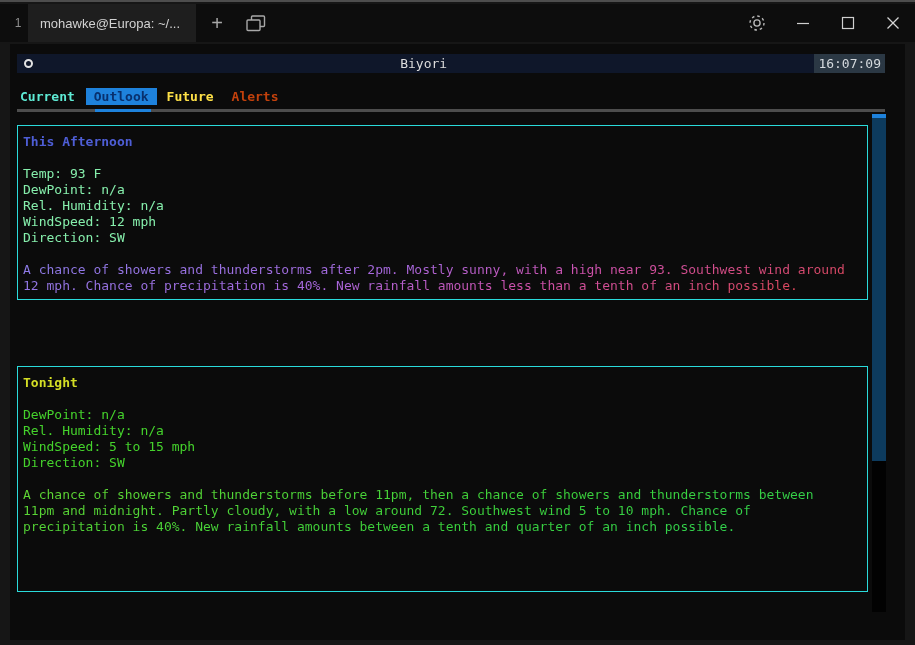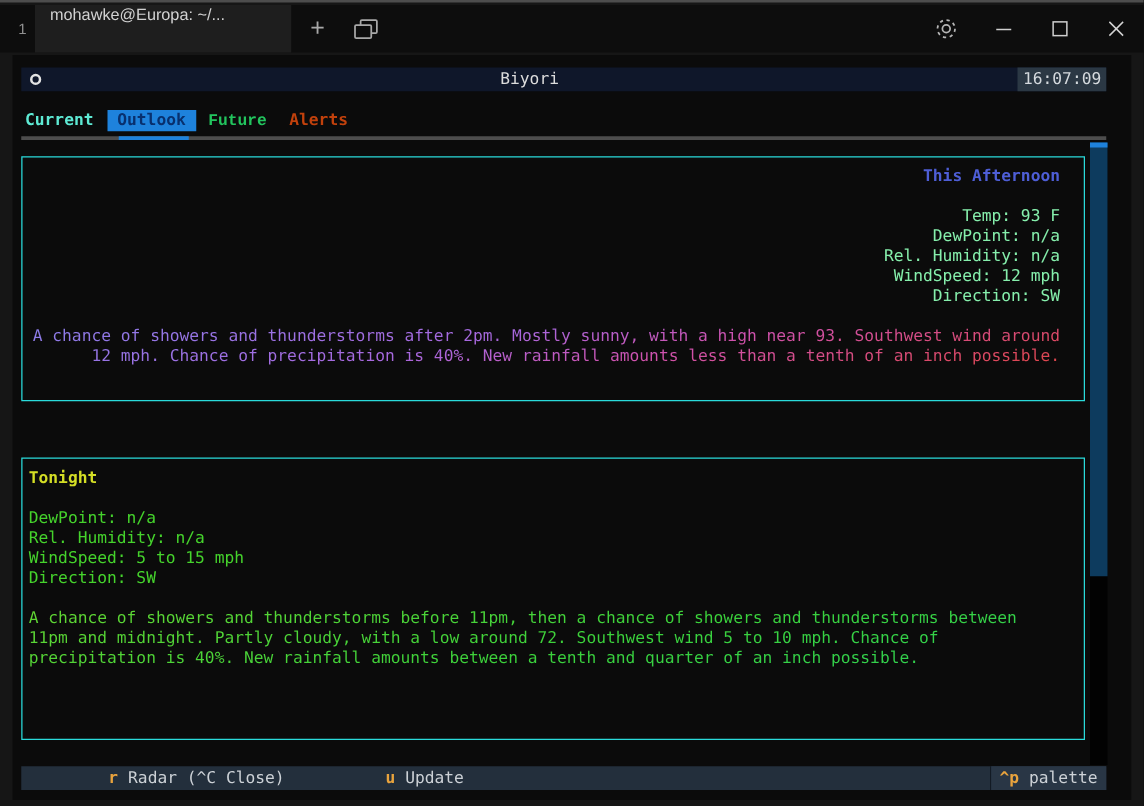--- a/index.html
+++ b/index.html
@@ -5,21 +5,21 @@
   * { margin:0; padding:0; box-sizing:border-box; }
   html,body { width:915px; height:645px; overflow:hidden; }
   body { background:#161616; font-family:"Liberation Sans", sans-serif; position:relative; }
 
   .window { position:absolute; inset:0; border-top:2px solid #4d4d4d; }
 
   
   .titlebar { position:absolute; left:0; top:2px; width:915px; height:38px;
               background:#0d0d0d; display:flex; align-items:center; }
   .tab-index { color:#8f8f8f; font-size:12px; width:20px; text-align:center; margin-left:8px; }
-  .term-tab { width:205px; height:38px; background:#1e1e1e; display:flex; align-items:flex-start;
+  .term-tab { width:168px; height:38px; background:#1e1e1e; display:flex; align-items:center;
               padding:0 12px; }
   .term-tab span { color:#d2d2d2; font-size:13px; white-space:nowrap; overflow:hidden; }
   .tbtn { background:none; border:none; color:#a8a8a8; cursor:default;
           display:flex; align-items:center; justify-content:center; height:38px; }
   .plus { font-size:20px; font-weight:300; width:34px; margin-left:4px; }
   .switcher { width:44px; }
   .flex-spacer { flex:1; }
   .gearbtn { width:46px; }
   .winbtn { background:none; border:none; width:45px; height:38px;
             display:flex; align-items:center; justify-content:center; }
@@ -34,31 +34,31 @@
              margin-left:7px; }
   .app-title { flex:1; text-align:center; color:#dcdcdc; font-size:13px; }
   .clock { background:#2b3844; color:#d4d9dd; font-size:13px; height:19px;
            line-height:19px; padding:0 4px; }
 
   .tab-row { position:absolute; left:10px; top:42px; height:20px; display:flex;
              align-items:center; font-size:13px; font-weight:bold; }
   .vtab { white-space:pre; }
   .t-current { color:#5eead4; }
   .t-outlook { color:#08306e; background:#1e82dc; padding:1px 8px; margin-left:11px; }
-  .t-future  { color:#22c55e; margin-left:10px;font-family:Liberation Mono, monospace; }
+  .t-future  { color:#fde047; margin-left:10px; }
   .t-alerts  { color:#c2410c; margin-left:18px; }
 
   .underline { position:absolute; left:7px; top:65px; width:868px; height:3px;
                background:#4d4d4d; }
   .active-seg { position:absolute; left:78px; top:0; width:56px; height:3px;
                 background:#1e82dc; display:block; }
 
   .panel { position:absolute; left:7px; width:851px; border:1px solid #2adbdb;
            padding:8px 19px 0 5px; font-size:13px; line-height:16px; }
-  .p1 { top:81px;  height:196px;text-align:right; }
+  .p1 { top:81px;  height:175px; }
   .p2 { top:322px; height:226px; }
   .ptitle { font-weight:bold; }
   .p1 .ptitle { color:#4e5ed6; }
   .p2 .ptitle { color:#d4de25; }
   .fline { white-space:pre; }
   .p1 .fline { color:#86efac; }
   .p2 .fline { color:#45d32c; }
   .gap { height:16px; }
   .para { white-space:normal; word-break:normal; }
   .para1 { color:#a868de; }
@@ -169,28 +169,15 @@
       <div class="gap"></div>
       <div class="para para2">A chance of showers and thunderstorms before 11pm, then a chance of showers and thunderstorms between 11pm and midnight. Partly cloudy, with a low around 72. Southwest wind 5 to 10 mph. Chance of precipitation is 40%. New rainfall amounts between a tenth and quarter of an inch possible.</div>
     </section>
 
     <div class="vscroll">
       <div class="thumb">
         <div class="thumb-cap"></div>
       </div>
     </div>
 
-    <div class="statusbar">
-      <span class="sb-item">
-        <span class="sb-key">r</span><span class="sb-label">Radar (^C Close)</span>
-      </span>
-      <span class="sb-item">
-        <span class="sb-key">u</span><span class="sb-label">Update</span>
-      </span>
-      <span class="flex-spacer"></span>
-      <span class="sb-divider"></span>
-      <span class="sb-right">
-        <span class="sb-key">^p</span><span class="sb-label">palette</span>
-      </span>
-    </div>
 
   </div>
 </div>
 
 </body></html>

